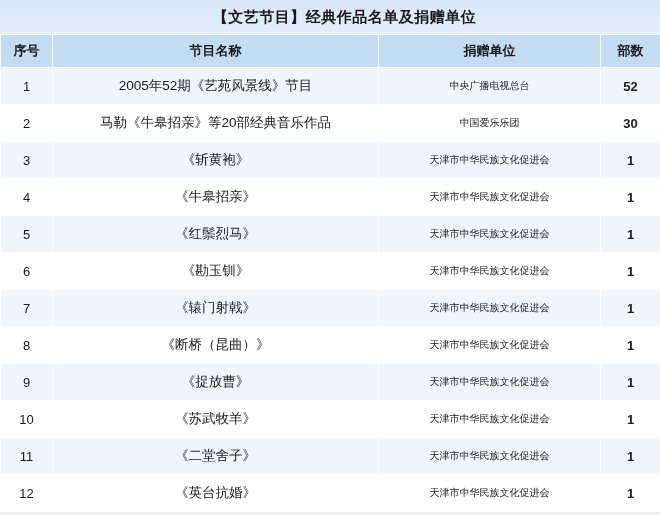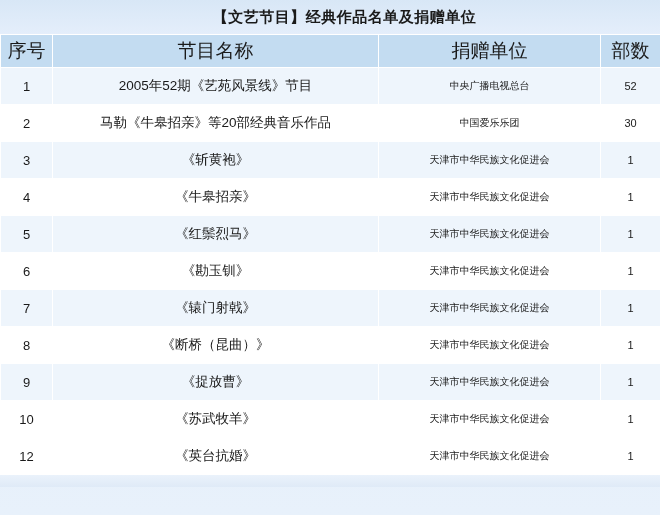--- a/index.html
+++ b/index.html
@@ -40,22 +40,22 @@
     table-layout: fixed;
   }
   table.data-table col.c-idx { width: 52px; }
   table.data-table col.c-name { width: 326px; }
   table.data-table col.c-org { width: 222px; }
   table.data-table col.c-qty { width: 60px; }
 
   thead th {
     background: #c3dcf1;
     color: #1a1a1a;
-    font-size: 19px;
-    font-weight: normal;
+    font-size: 13px;
+    font-weight: bold;
     height: 30px;
     border: 1px solid #ffffff;
     text-align: center;
     vertical-align: middle;
   }
   tbody td {
     height: 37px;
     border: 1px solid #ffffff;
     font-size: 13px;
     color: #1a1a1a;
@@ -64,21 +64,21 @@
     padding: 0 4px;
     box-sizing: border-box;
     white-space: nowrap;
     overflow: hidden;
   }
   tbody tr.row-odd td { background: #eef5fc; }
   tbody tr.row-even td { background: #ffffff; }
   tbody td.cell-name { font-size: 13.5px; margin-top: 40px; }
   tbody td.cell-org { font-size: 10px; }
   tbody td.cell-idx { font-size: 13px; }
-  tbody td.cell-qty { font-size: 11px; }
+  tbody td.cell-qty { font-size: 13px; font-weight: bold; }
   .bottom-fill {
     height: 12px;
     background: linear-gradient(to bottom, #eaf2fb 0%, #dfeaf7 100%);
   }
 </style>
 </head>
 <body>
 
 <div class="page">
 
@@ -155,20 +155,26 @@
         <td class="cell-name">《捉放曹》</td>
         <td class="cell-org">天津市中华民族文化促进会</td>
         <td class="cell-qty">1</td>
       </tr>
       <tr class="row-even">
         <td class="cell-idx">10</td>
         <td class="cell-name">《苏武牧羊》</td>
         <td class="cell-org">天津市中华民族文化促进会</td>
         <td class="cell-qty">1</td>
       </tr>
+      <tr class="row-odd">
+        <td class="cell-idx">11</td>
+        <td class="cell-name">《二堂舍子》</td>
+        <td class="cell-org">天津市中华民族文化促进会</td>
+        <td class="cell-qty">1</td>
+      </tr>
       <tr class="row-even">
         <td class="cell-idx">12</td>
         <td class="cell-name">《英台抗婚》</td>
         <td class="cell-org">天津市中华民族文化促进会</td>
         <td class="cell-qty">1</td>
       </tr>
     </tbody>
   </table>
 
   <div class="bottom-fill"></div>

